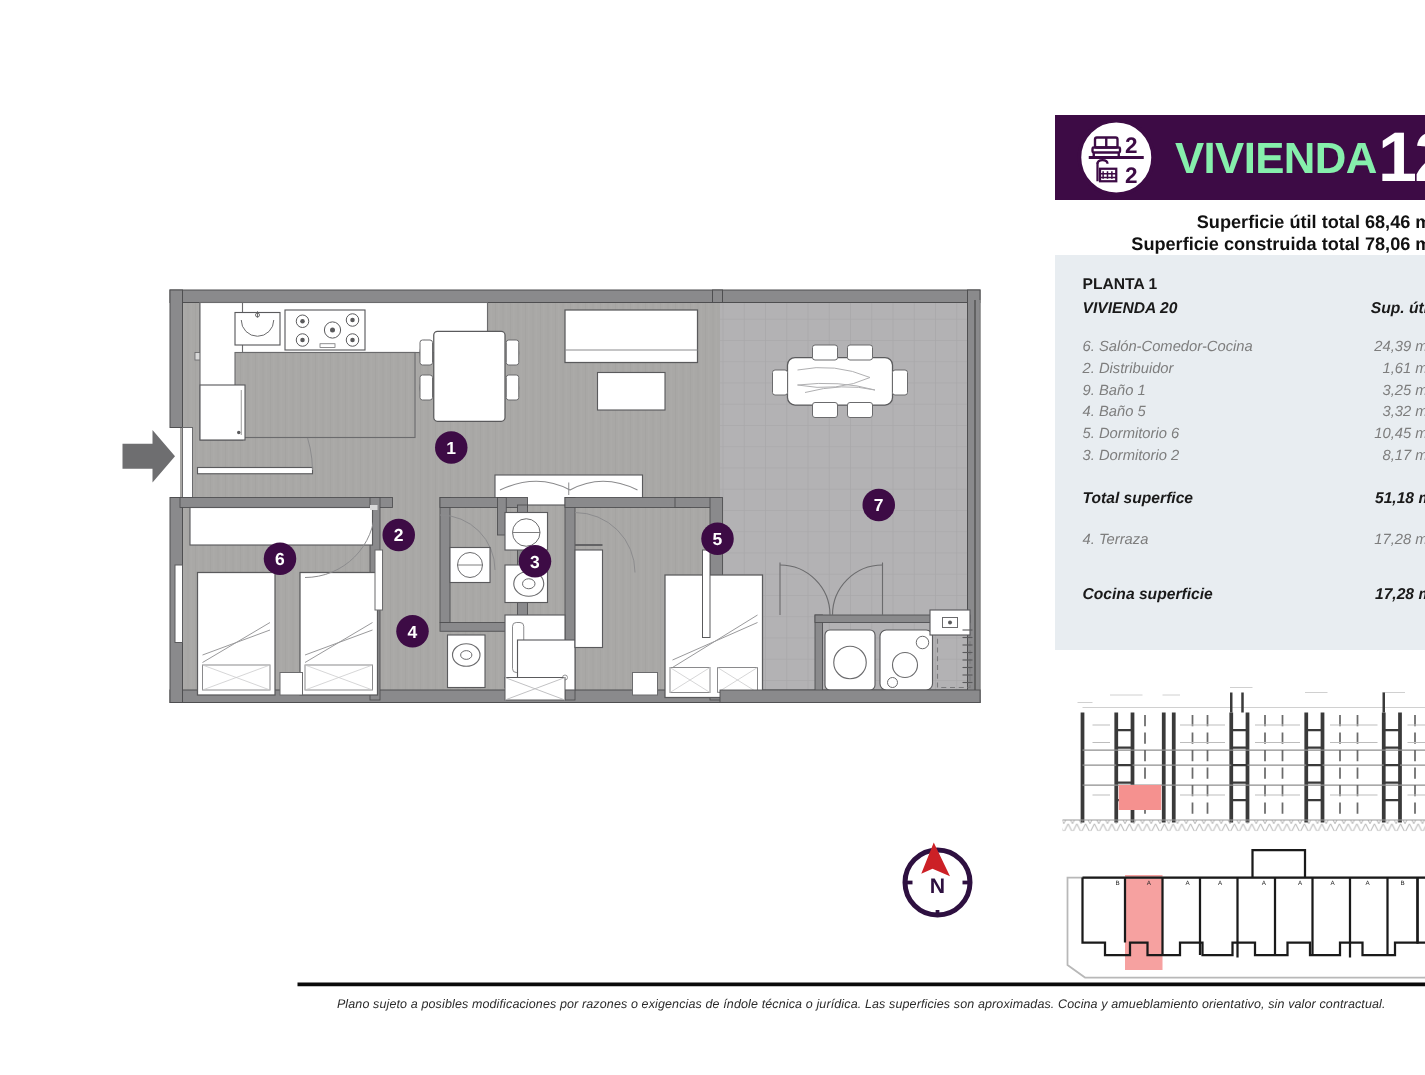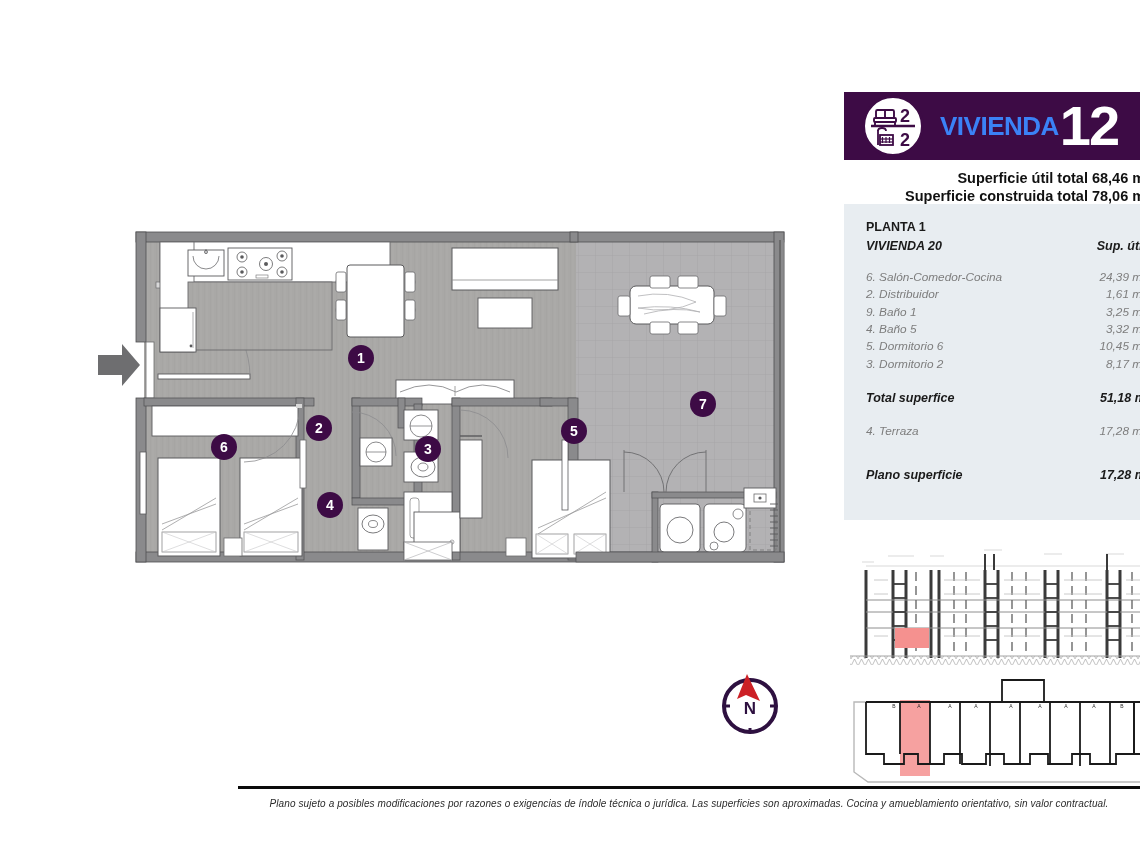--- a/index.html
+++ b/index.html
@@ -43,22 +43,22 @@
     display: flex; align-items: center; justify-content: center;
   }
   #badge-icon-circle svg { display: block; }
   #title-wrap {
     position: absolute;
     left: 96px; top: 0;
     height: 68px;
     display: flex; align-items: center;
   }
   #title-vivienda {
-    color: #3b82f6;
-    font-size: 26px;
+    color: #86efac;
+    font-size: 35px;
     font-weight: bold;
     letter-spacing: -0.5px;
     line-height: 1;
   }
   #title-number {
     color: #ffffff;
     font-size: 56px;
     font-weight: bold;
     line-height: 1;
     letter-spacing: -2px;
@@ -588,21 +588,21 @@
         <span>Total superfice</span>
         <span class="area">51,18 m²</span>
       </div>
 
       <div class="room-row" id="terraza-row">
         <span>4. Terraza</span>
         <span class="area">17,28 m²</span>
       </div>
 
       <div class="total-row" id="total-2">
-        <span>Plano superficie</span>
+        <span>Cocina superficie</span>
         <span class="area">17,28 m²</span>
       </div>
     </div>
 
     <div id="elevation-diagram">
       <svg width="320" height="125" viewBox="0 0 320 125">
 
         <g stroke="#c9c9c9" stroke-width="0.7" fill="none">
           <line x1="18" y1="22" x2="30" y2="22"></line>
           <line x1="44" y1="16" x2="70" y2="16"></line>

